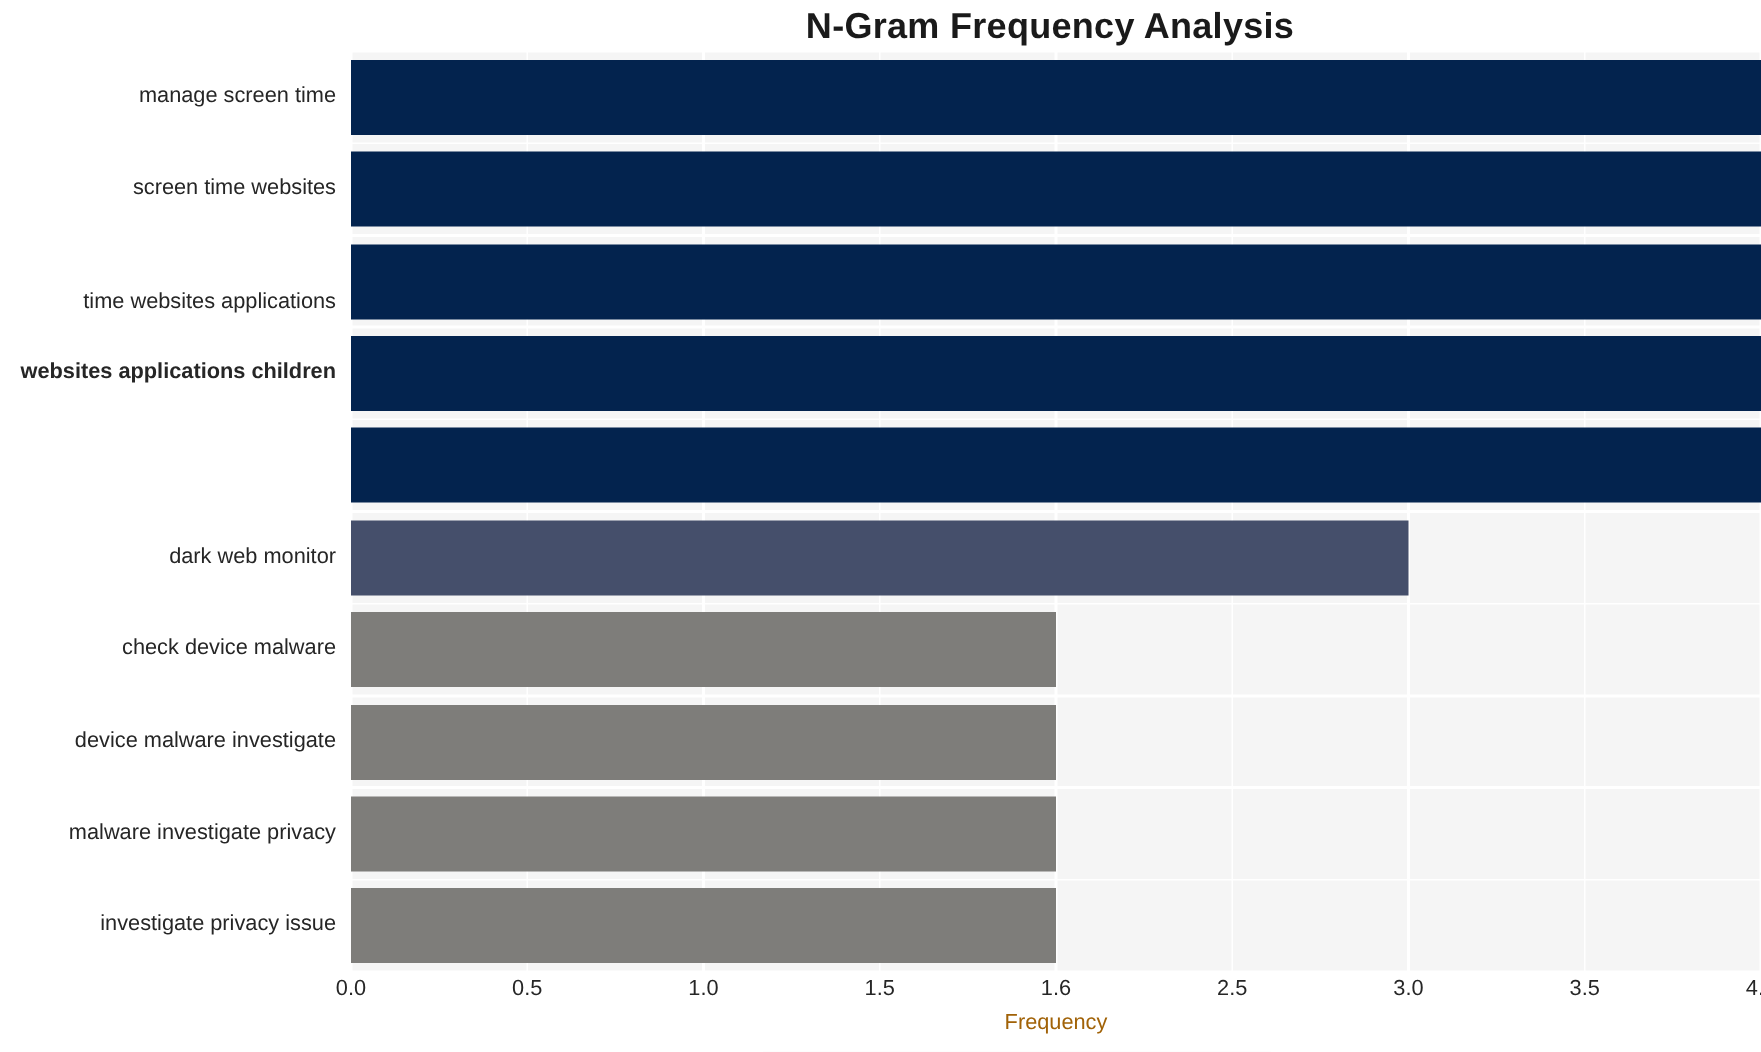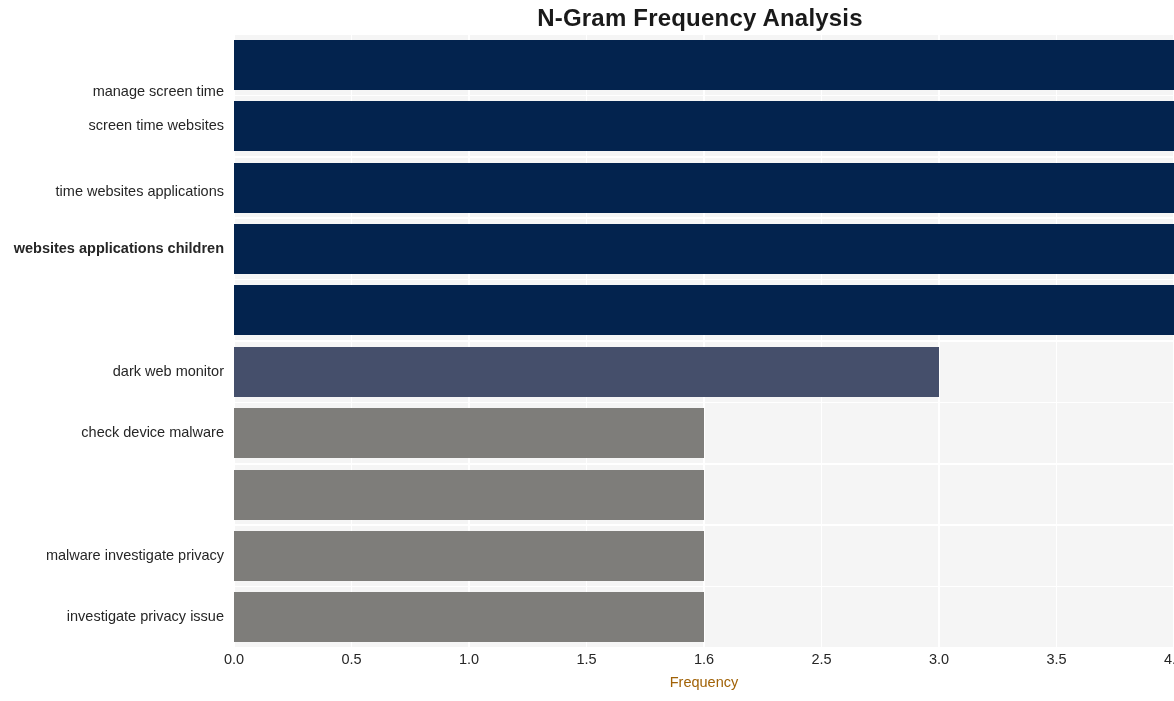--- a/index.html
+++ b/index.html
@@ -151,26 +151,27 @@
         <div class="bar" title="applications children access: 4" style="top: 251.3px; width: 940px; background: rgb(3, 35, 78);"></div>
         <div class="bar" title="dark web monitor: 3" style="top: 312.7px; width: 705px; background: rgb(69, 79, 107);"></div>
         <div class="bar" title="check device malware: 2" style="top: 374.1px; width: 470px; background: rgb(126, 125, 122);"></div>
         <div class="bar" title="device malware investigate: 2" style="top: 435.5px; width: 470px; background: rgb(126, 125, 122);"></div>
         <div class="bar" title="malware investigate privacy: 2" style="top: 496.9px; width: 470px; background: rgb(126, 125, 122);"></div>
         <div class="bar" title="investigate privacy issue: 2" style="top: 558.3px; width: 470px; background: rgb(126, 125, 122);"></div>
       </div>
   </div>
 
   <div id="ytick-layer">
-      <div class="ytick" style="top: 22.7px; margin-top: 27px;">manage screen time</div>
+      <div class="ytick" style="top: 22.7px;">manage screen time</div>
       <div class="ytick" style="top: 84.1px;">screen time websites</div>
-      <div class="ytick" style="top: 150px; text-align: right;">time websites applications</div>
+      <div class="ytick" style="top: 160px; text-align: right;">time websites applications</div>
       <div class="ytick" style="top: 206.9px; font-weight: bold;">websites applications children</div>
       <div class="ytick" style="top: 329.7px;">dark web monitor</div>
       <div class="ytick" style="top: 391.1px;">check device malware</div>
+      <div class="ytick" style="top: 452.5px;">device malware investigate</div>
       <div class="ytick" style="top: 513.9px;">malware investigate privacy</div>
       <div class="ytick" style="top: 575.3px;">investigate privacy issue</div>
     </div>
 
   <div id="xtick-layer">
       <div class="xtick" style="left: 0px;">0.0</div>
       <div class="xtick" style="left: 117.5px;">0.5</div>
       <div class="xtick" style="left: 235px;">1.0</div>
       <div class="xtick" style="left: 352.5px;">1.5</div>
       <div class="xtick" style="left: 470px;">1.6</div>

